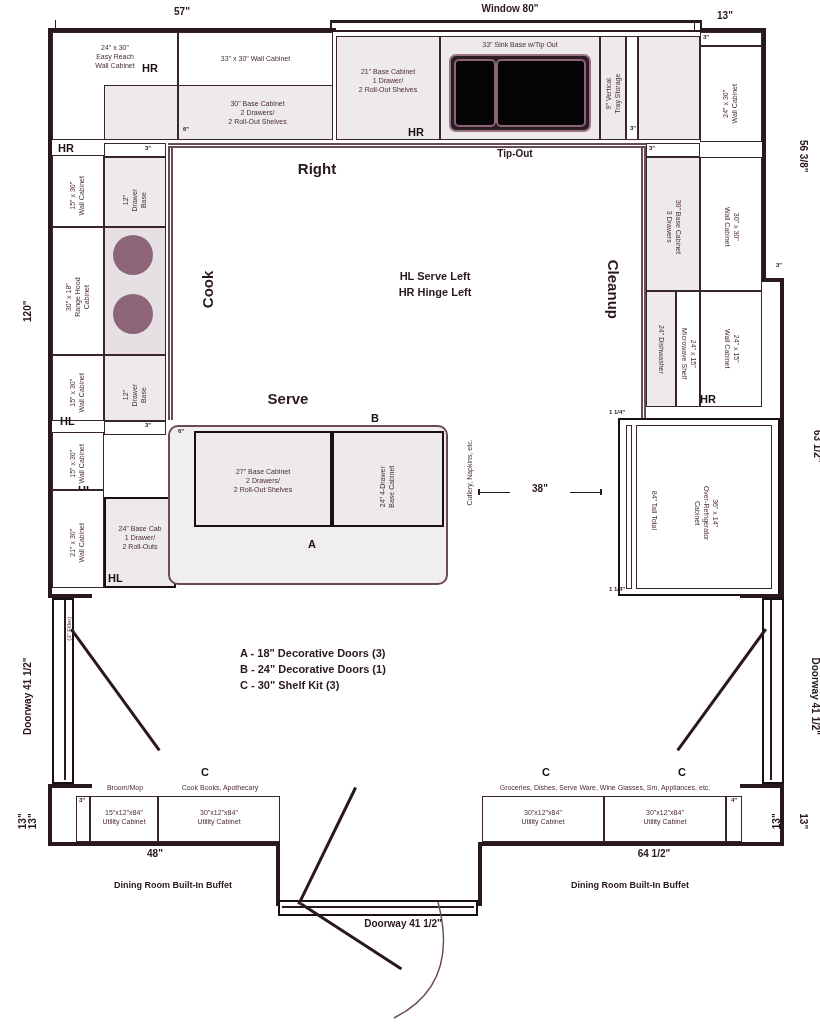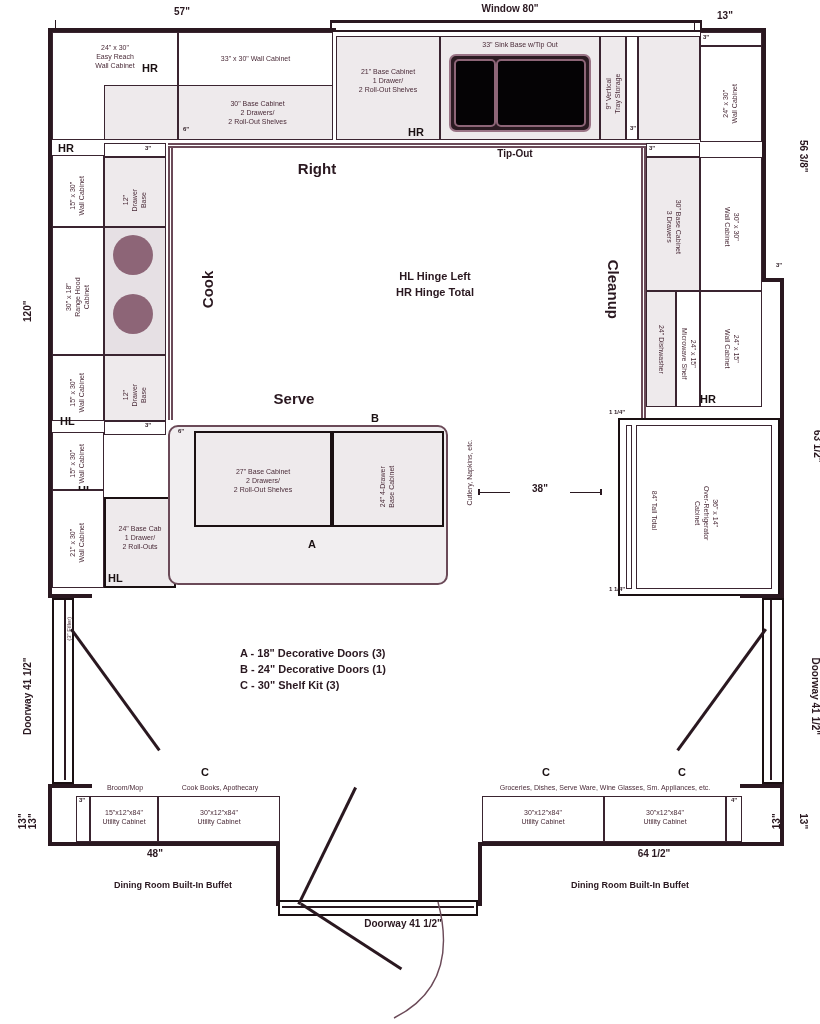--- a/index.html
+++ b/index.html
@@ -114,24 +114,24 @@
   <div class="box" style="left:168px;top:143px;width:478px;height:5px;border-top:2px solid #6b4a58;border-bottom:2px solid #6b4a58;background:#fff;"></div>
   <div class="lbl" style="left:455px;top:148px;width:120px;font-size:10px;font-weight:bold;color:#2a1820;">Tip-Out</div>
   <div class="lbl big" style="left:272px;top:160px;width:90px;">Right</div>
 
   <div class="box" style="left:168px;top:148px;width:5px;height:272px;border-left:2px solid #6b4a58;border-right:2px solid #6b4a58;background:#fff;"></div>
 
   <div class="box" style="left:641px;top:148px;width:5px;height:272px;border-left:2px solid #6b4a58;border-right:2px solid #6b4a58;background:#fff;"></div>
 
   <div class="lbl big rot90" style="left:163px;top:280px;width:90px;">Cook</div>
   <div class="lbl big rot270" style="left:568px;top:280px;width:90px;">Cleanup</div>
-  <div class="lbl big" style="left:244px;top:390px;width:100px;">Serve</div>
-
-  <div class="lbl med" style="left:355px;top:270px;width:160px;text-align:center;">HL Hinge Left</div>
-  <div class="lbl med" style="left:355px;top:286px;width:160px;text-align:center;">HR Hinge Total</div>
+  <div class="lbl big" style="left:238px;top:390px;width:100px;">Serve</div>
+
+  <div class="lbl med" style="left:355px;top:270px;width:160px;text-align:center;">HL Serve Left</div>
+  <div class="lbl med" style="left:355px;top:286px;width:160px;text-align:center;">HR Hinge Left</div>
 
   <div class="lbl hinge" style="left:58px;top:142px;width:40px;text-align:left;">HR</div>
   <div class="box w1 fillw" style="left:52px;top:155px;width:52px;height:72px;"></div>
   <div class="lbl rot90" style="left:47px;top:187px;width:62px;white-space:pre;">15" x 30"
 Wall Cabinet</div>
 
   <div class="box w1 fillw" style="left:104px;top:143px;width:62px;height:14px;"></div>
   <div class="lbl dimS" style="left:140px;top:145px;width:16px;">3"</div>
   <div class="box w1 fillg" style="left:104px;top:157px;width:62px;height:70px;"></div>
   <div class="lbl rot90" style="left:105px;top:187px;width:60px;white-space:pre;">12"

